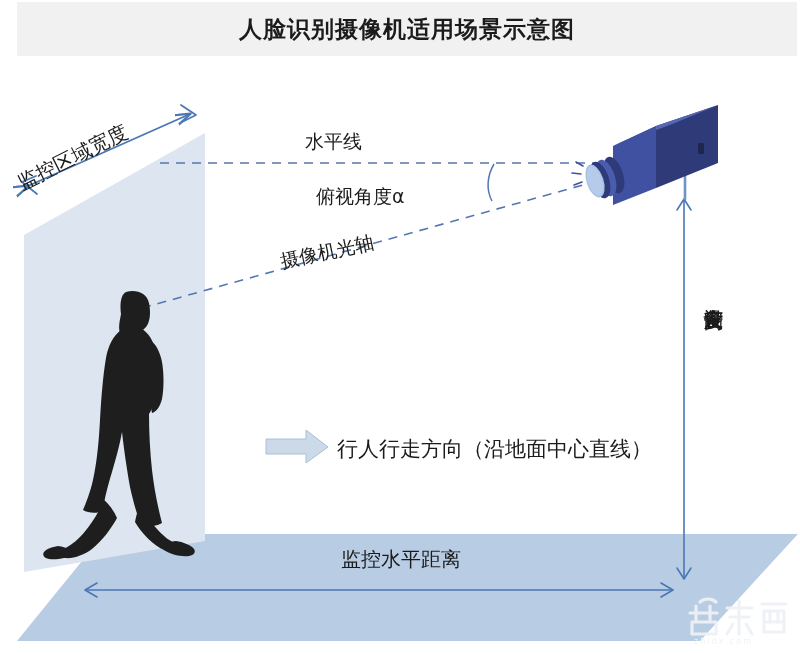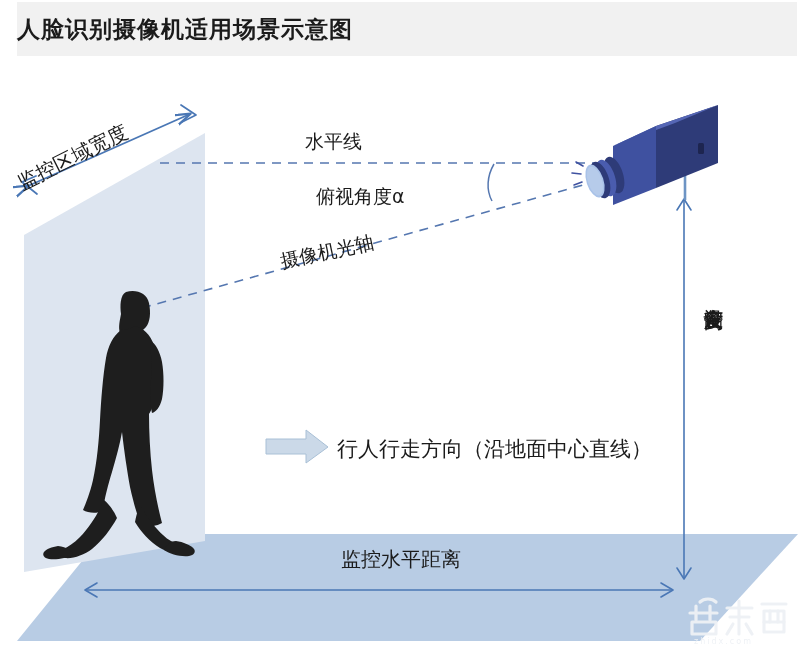--- a/index.html
+++ b/index.html
@@ -29,21 +29,21 @@
     height: 54px;
     background: #f1f1f1;
   }
   #page-title {
     position: absolute;
     left: 17px;
     top: 2px;
     width: 780px;
     height: 54px;
     line-height: 54px;
-    text-align: left;
+    text-align: center;
     font-size: 23px;
     font-weight: bold;
     color: #1b1b1b;
     letter-spacing: 1px;
     font-family: "DejaVu Sans", "Liberation Sans", sans-serif;
   }
   svg#scene {
     position: absolute;
     left: 0;
     top: 0;

